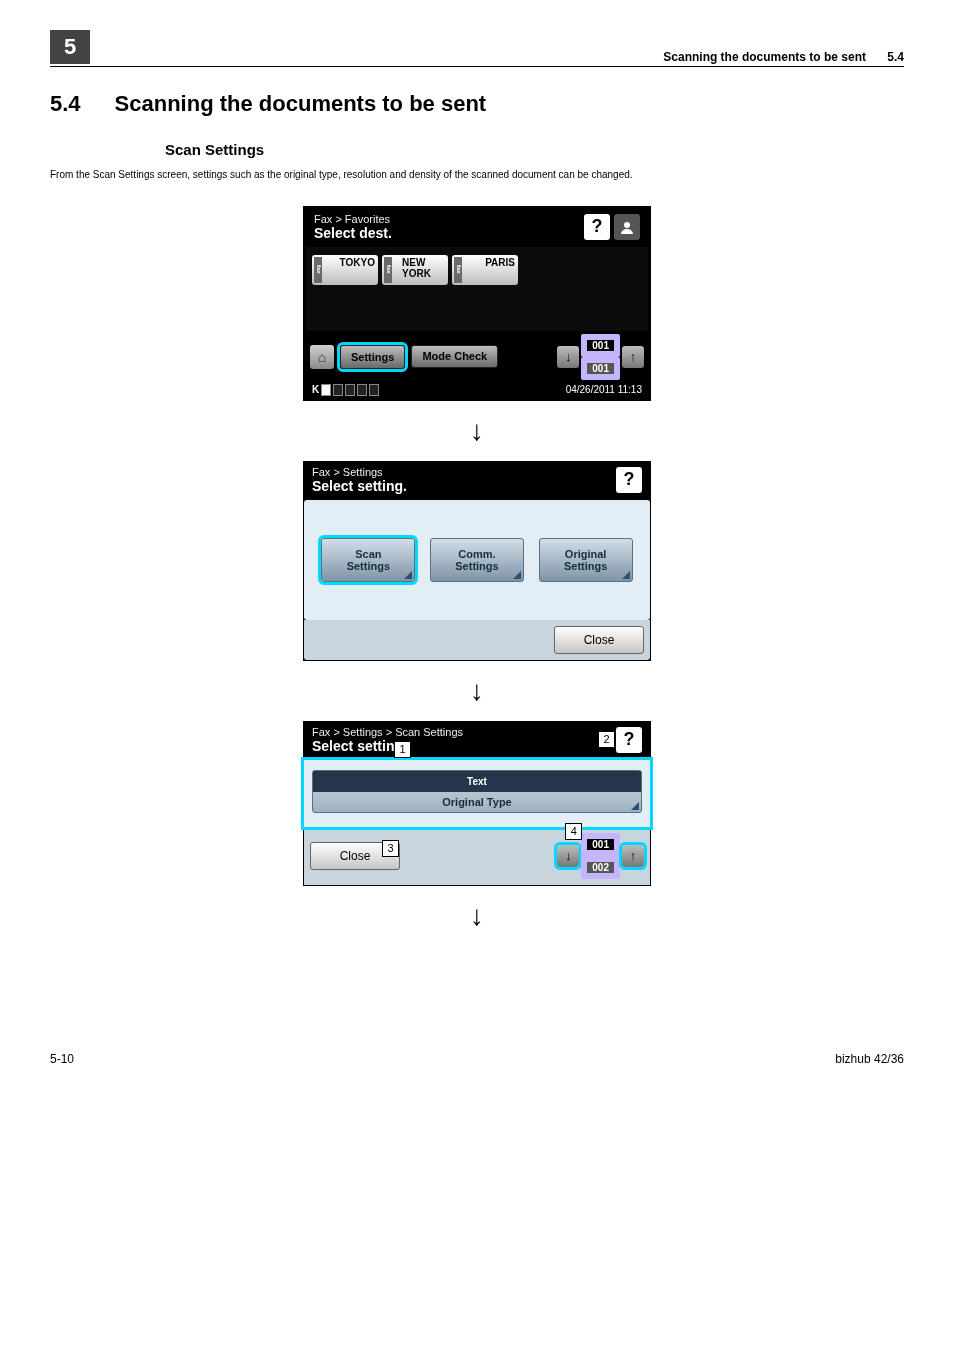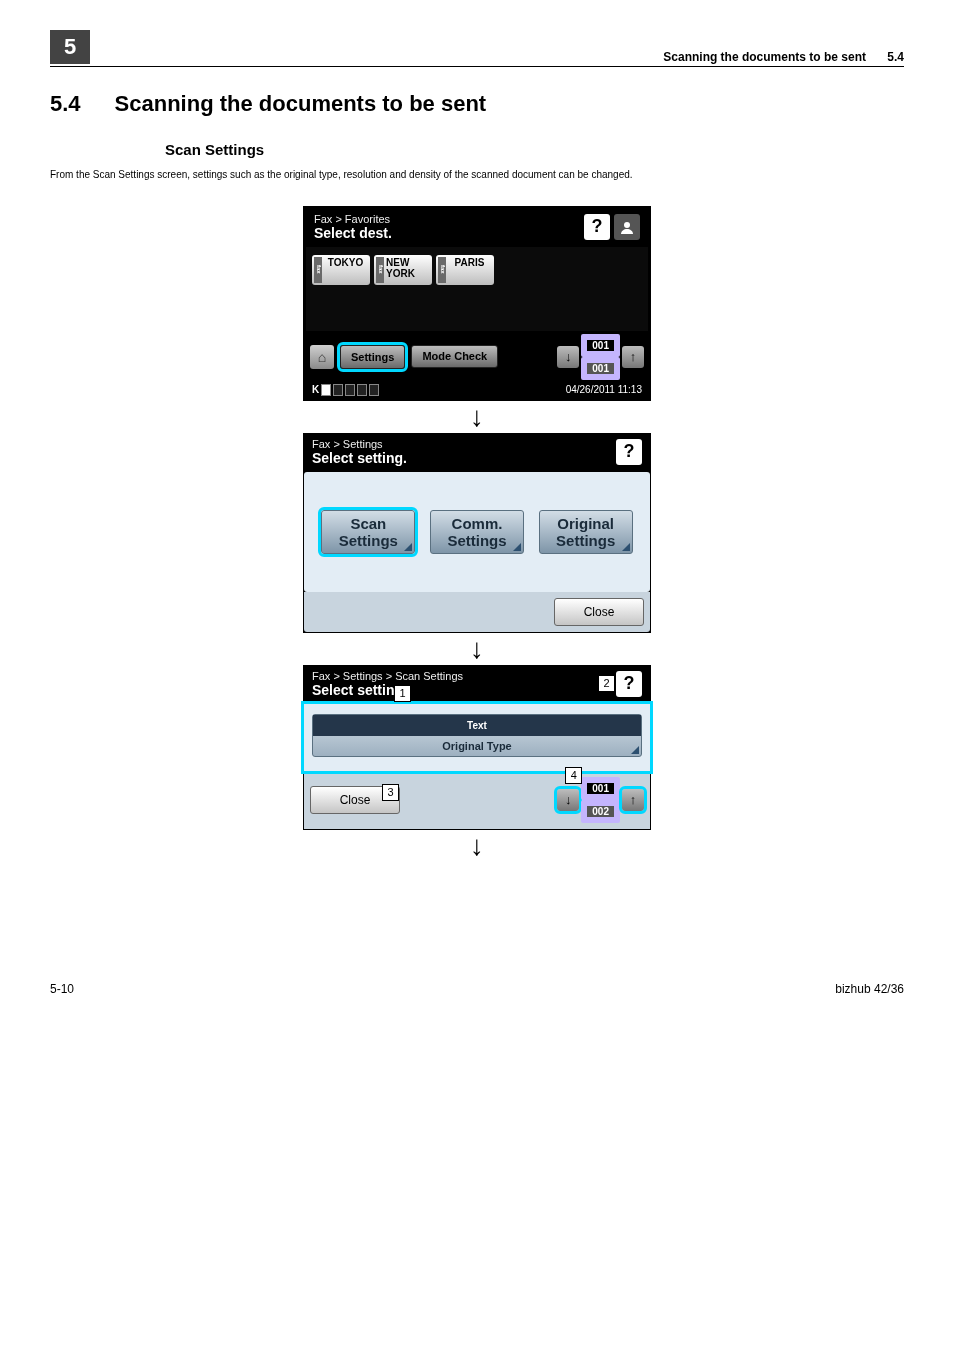--- a/index.html
+++ b/index.html
@@ -50,20 +50,21 @@
     .body-text {
       margin-right: 20px;
       font-size: 10px;
       line-height: 1.35;
       margin-bottom: 24px;
     }
     .panel-wrap {
       display: flex;
       flex-direction: column;
       align-items: center;
+      gap: 14px;
     }
     .panel {
       width: 348px;
       background: #000;
       border: 1px solid #000;
       padding: 2px;
       color: #fff;
       font-size: 12px;
     }
     .panel-header {
@@ -104,26 +105,26 @@
     .tab-small { flex: 0 0 64px; }
     .tab-dark { background: linear-gradient(#3a3a3a, #202020); color: #fff; }
     .favs-row {
       display: flex;
       gap: 4px;
       padding: 8px 6px;
       min-height: 84px;
       background: #0b0b0b;
     }
     .fav {
-      width: 58px; height: 30px;
+      width: 66px; height: 30px;
       background: linear-gradient(#fff, #bdbdbd);
       color: #000; font-size: 10px; font-weight: bold;
-      display: flex; align-items: flex-start; justify-content: center;
+      display: flex; align-items: flex-start; justify-content: flex-end;
       border-radius: 3px;
-      position: relative; padding: 2px 3px 2px 12px;
+      position: relative; padding: 2px 3px 2px 20px;
     }
     .fav .tag {
       position: absolute; left: 2px; top: 2px; bottom: 2px;
       width: 8px; background: #6a6a6a; color: #fff; font-size: 6px;
       writing-mode: vertical-rl; text-align: center;
     }
     .bottom-row {
       display: flex; justify-content: space-between; align-items: center;
       padding: 3px 4px 2px 4px;
     }
@@ -166,21 +167,21 @@
       display: flex; align-items: center; justify-content: space-around;
       padding: 20px 10px;
       border-radius: 3px;
     }
     .s-btn {
       width: 94px; height: 44px;
       background: linear-gradient(#d2dde6, #7e95a8);
       border: 1px solid #5a7080;
       border-radius: 3px;
       display: flex; flex-direction: column; align-items: center; justify-content: center;
-      font-size: 15px; color: #1a2b3a; font-weight: bold;
+      font-size: 11px; color: #1a2b3a; font-weight: bold;
       position: relative;
     }
     .s-btn .corner {
       position: absolute; right: 2px; bottom: 2px;
       width: 0; height: 0; border-right: 8px solid #2d5070; border-top: 8px solid transparent;
     }
     .s-btn.highlight { outline: 3px solid #00d8ff; }
     .close-btn {
       width: 90px; height: 28px;
       background: linear-gradient(#fff, #c5c5c5);

